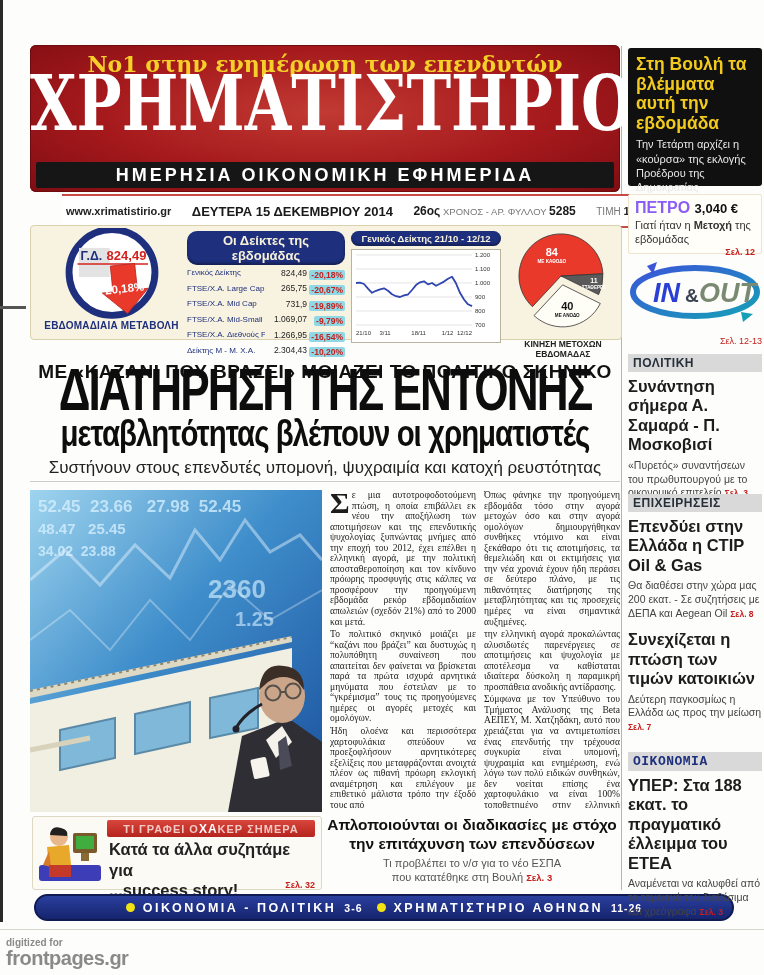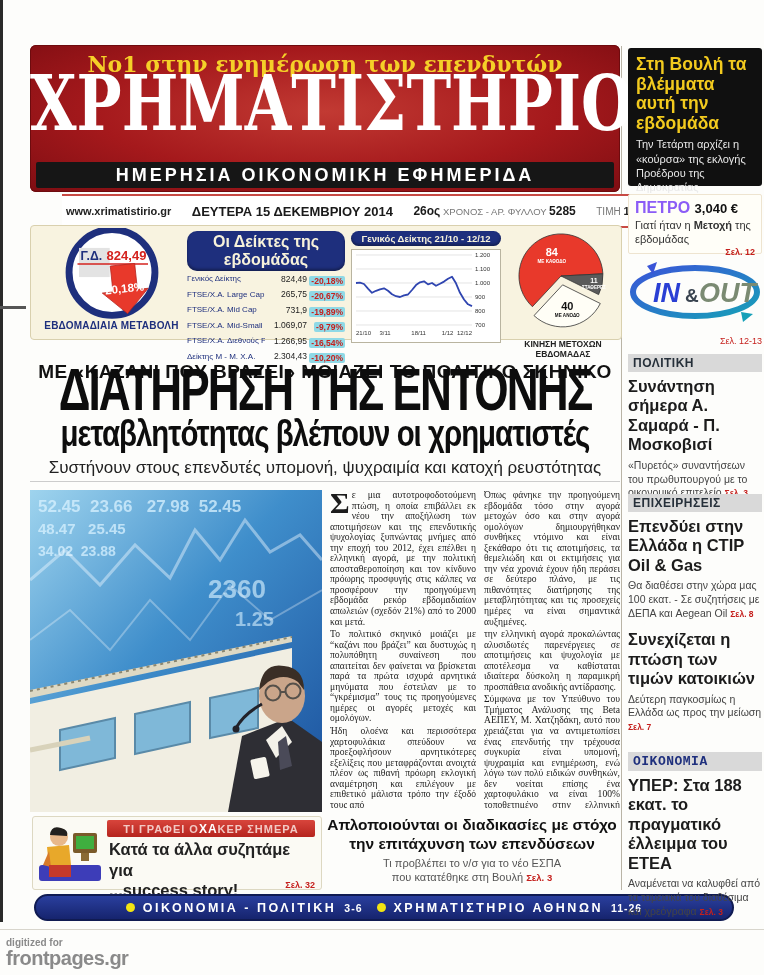--- a/index.html
+++ b/index.html
@@ -35,21 +35,21 @@
   #dateline .price b{font-size:11px;color:#222;}
 
   
   #market{left:30px;top:225px;width:590px;height:113px;background:#f8f3e0;
     border:1px solid #d9d0ae;border-radius:4px;}
   #weekly{left:8px;top:2px;width:145px;height:108px;}
   #weekly svg{display:block;margin:0 auto;}
   #weekly-caption{left:0;top:92px;width:145px;text-align:center;color:#1e2f7d;
     font-size:10px;font-weight:bold;letter-spacing:0.2px;}
   #idx-table{left:156px;top:5px;width:158px;}
-  .pill{background:#1e2f7d;color:#f7f2da;font-size:16px;font-weight:bold;text-align:center;
+  .pill{background:#1e2f7d;color:#f7f2da;font-size:13px;font-weight:bold;text-align:center;
     border-radius:10px;padding:2px 0;box-shadow:inset 0 -2px 3px rgba(0,0,0,.35);}
   .idx-row{display:flex;align-items:center;height:15.5px;}
   .idx-name{flex:1;font-size:8px;color:#1e2f7d;white-space:nowrap;overflow:hidden;}
   .idx-val{width:42px;text-align:right;font-size:8.5px;color:#222;}
   .idx-pct{width:38px;text-align:right;}
   .idx-pct span{display:inline-block;background:#8fd9e6;color:#c5201d;font-size:8.5px;
     font-weight:bold;border-radius:2px;padding:0 2px;}
   #gd-chart{left:320px;top:5px;width:150px;}
   #gd-chart .pill{font-size:9.5px;}
   #gd-plot{margin-top:3px;background:#fff;border:1px solid #b9b4a0;}
@@ -410,21 +410,21 @@
       <span>«Πυρετός» συναντήσεων του πρωθυπουργού με το οικονομικό επιτελείο</span>
       <span class="sb-ref">Σελ. 3</span>
     </div>
   </div>
 
   <div class="abs sb" id="sb-business">
     <div class="sb-label">ΕΠΙΧΕΙΡΗΣΕΙΣ</div>
     <div class="sb-story">
       <div class="sb-title">Επενδύει στην Ελλάδα η CTIP Oil &amp; Gas</div>
       <div class="sb-sub">
-        <span>Θα διαθέσει στην χώρα μας 100 εκατ. - Σε συζητήσεις με ΔΕΠΑ και Aegean Oil</span>
+        <span>Θα διαθέσει στην χώρα μας 200 εκατ. - Σε συζητήσεις με ΔΕΠΑ και Aegean Oil</span>
         <span class="sb-ref">Σελ. 8</span>
       </div>
     </div>
     <div class="sb-story">
       <div class="sb-title">Συνεχίζεται η πτώση των τιμών κατοικιών</div>
       <div class="sb-sub">
         <span>Δεύτερη παγκοσμίως η Ελλάδα ως προς την μείωση</span>
         <span class="sb-ref">Σελ. 7</span>
       </div>
     </div>

